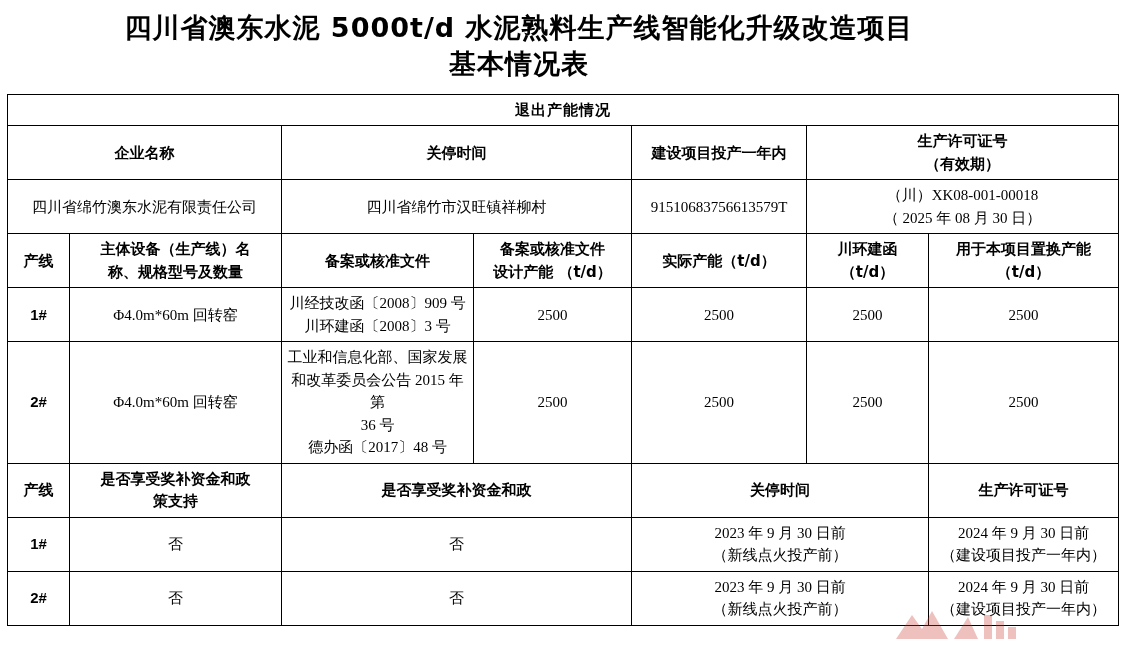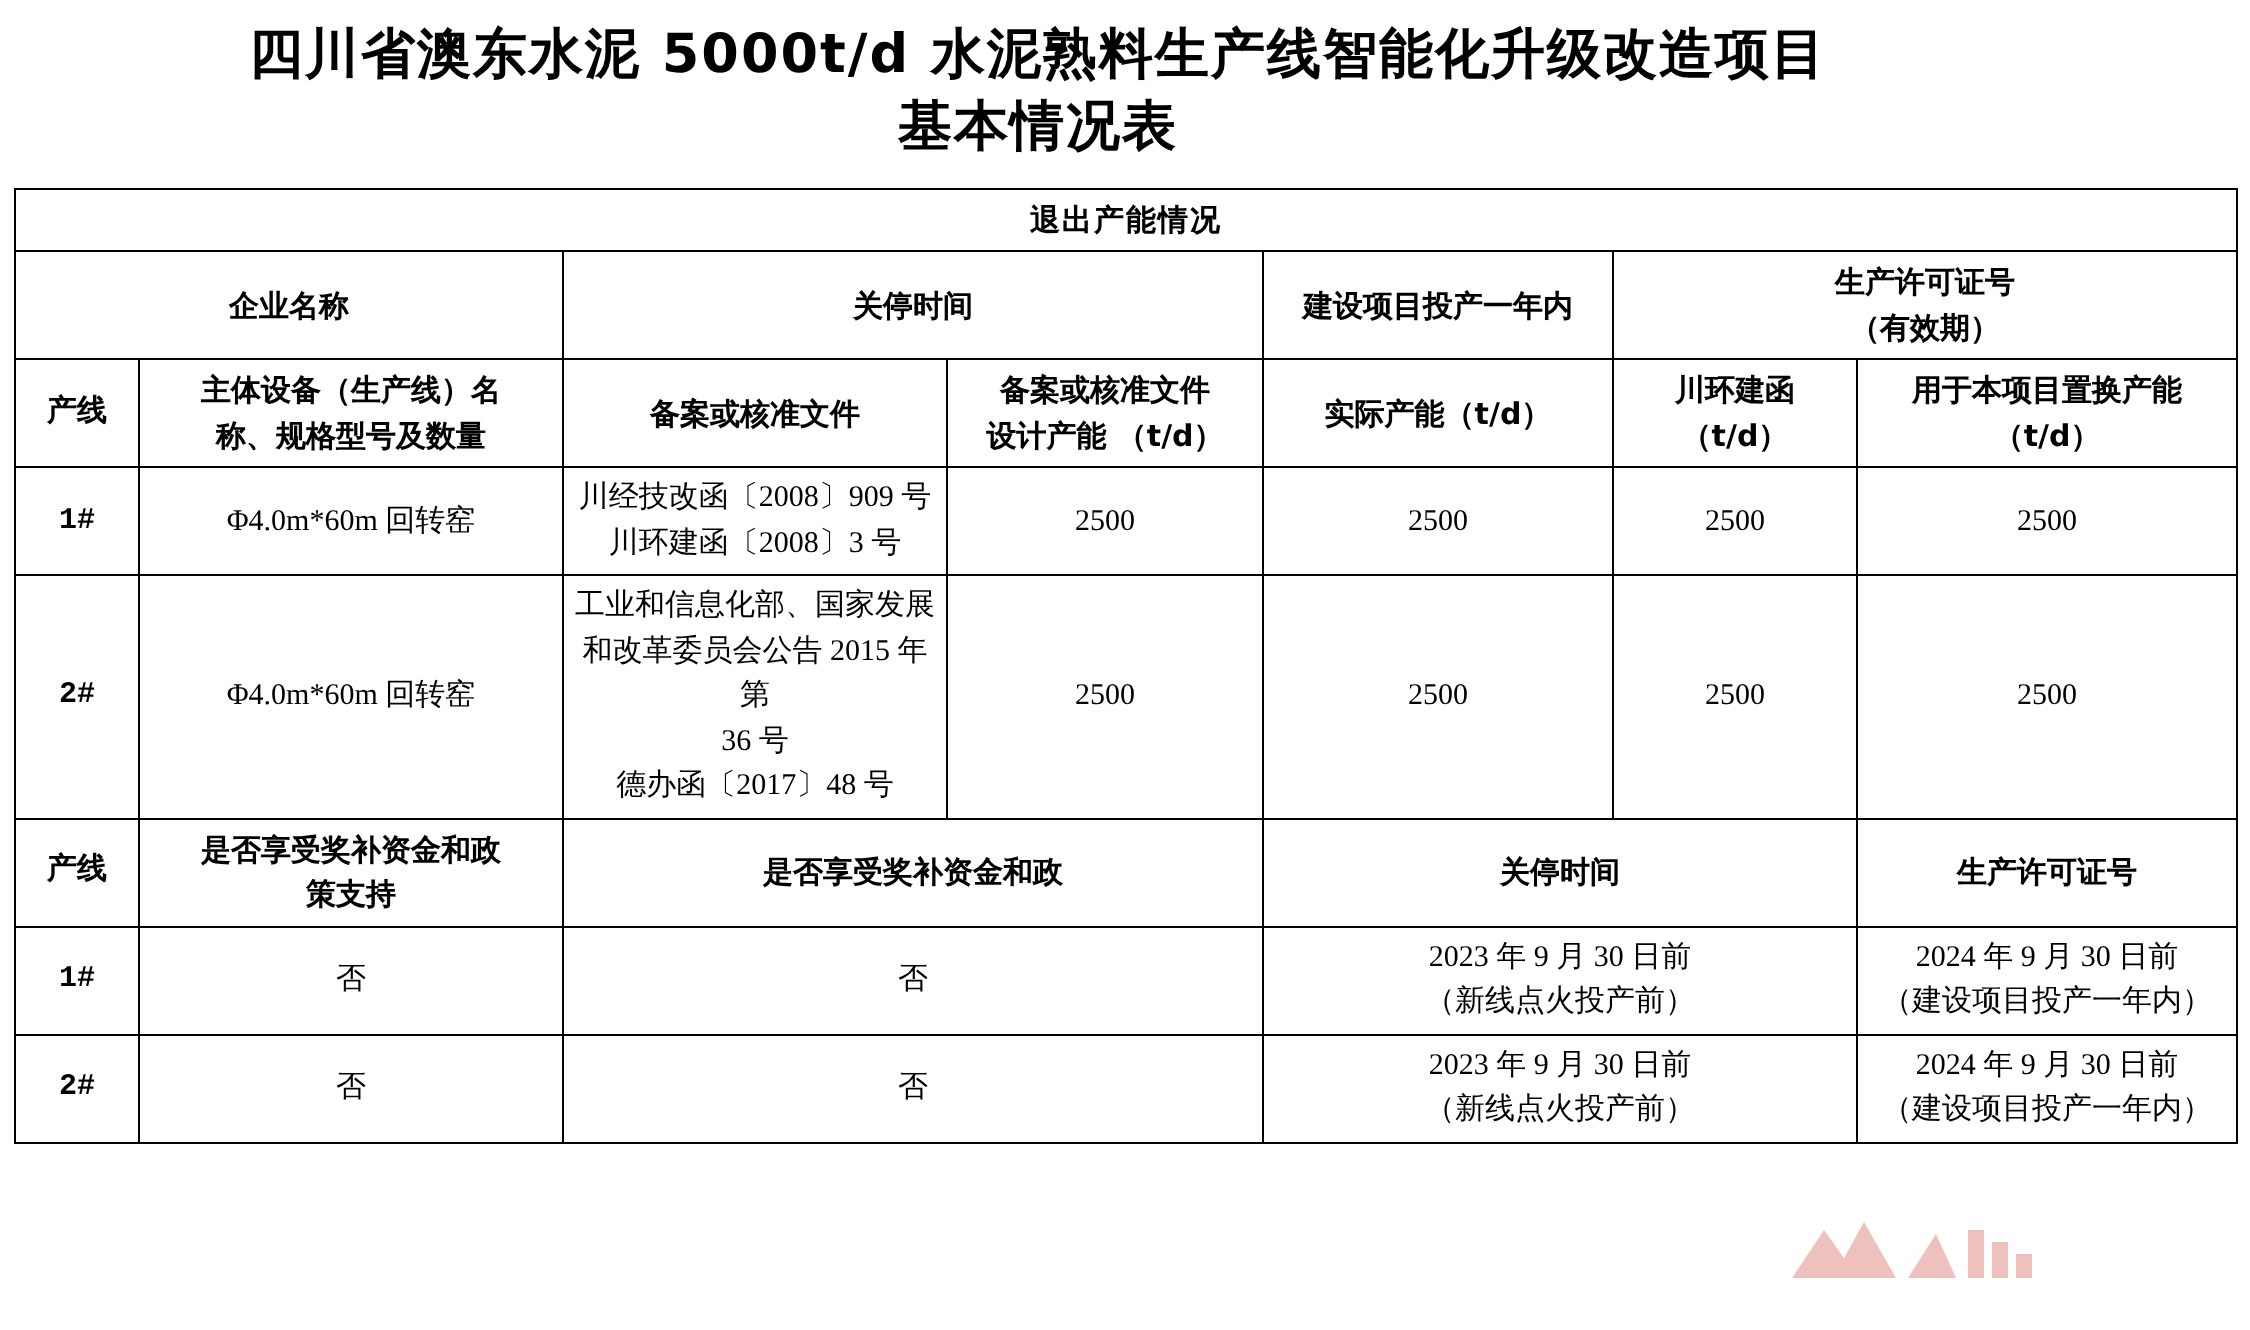--- a/index.html
+++ b/index.html
@@ -69,21 +69,21 @@
   }
   .cell {
     font-size: 15px;
   }
   .cell-sm {
     font-size: 14px;
     line-height: 1.5;
   }
   .rowlabel {
     font-weight: bold;
-    font-family: Liberation Mono, monospace;
+    font-family: Liberation Sans, sans-serif;
     font-size: 15px;
   }
   .num {
     font-family: "Liberation Serif", serif;
     font-size: 15px;
   }
   .multiline { white-space: pre-line; }
 
   
   .watermark {
@@ -123,20 +123,27 @@
       </tr>
 
       <tr>
         <td class="hdr" colspan="2">企业名称</td>
         <td class="hdr" colspan="2">关停时间</td>
         <td class="hdr">建设项目投产一年内</td>
         <td class="hdr multiline" colspan="2">生产许可证号
 （有效期）</td>
       </tr>
 
+      <tr>
+        <td class="cell" colspan="2">四川省绵竹澳东水泥有限责任公司</td>
+        <td class="cell" colspan="2">四川省绵竹市汉旺镇祥柳村</td>
+        <td class="cell">91510683756613579T</td>
+        <td class="cell multiline" colspan="2">（川）XK08-001-00018
+（ 2025 年 08 月 30 日）</td>
+      </tr>
 
       <tr>
         <td class="rowlabel">产线</td>
         <td class="hdr-sm multiline">主体设备（生产线）名
 称、规格型号及数量</td>
         <td class="hdr-sm">备案或核准文件</td>
         <td class="hdr-sm multiline">备案或核准文件
 设计产能 （t/d）</td>
         <td class="hdr-sm">实际产能（t/d）</td>
         <td class="hdr-sm multiline">川环建函

